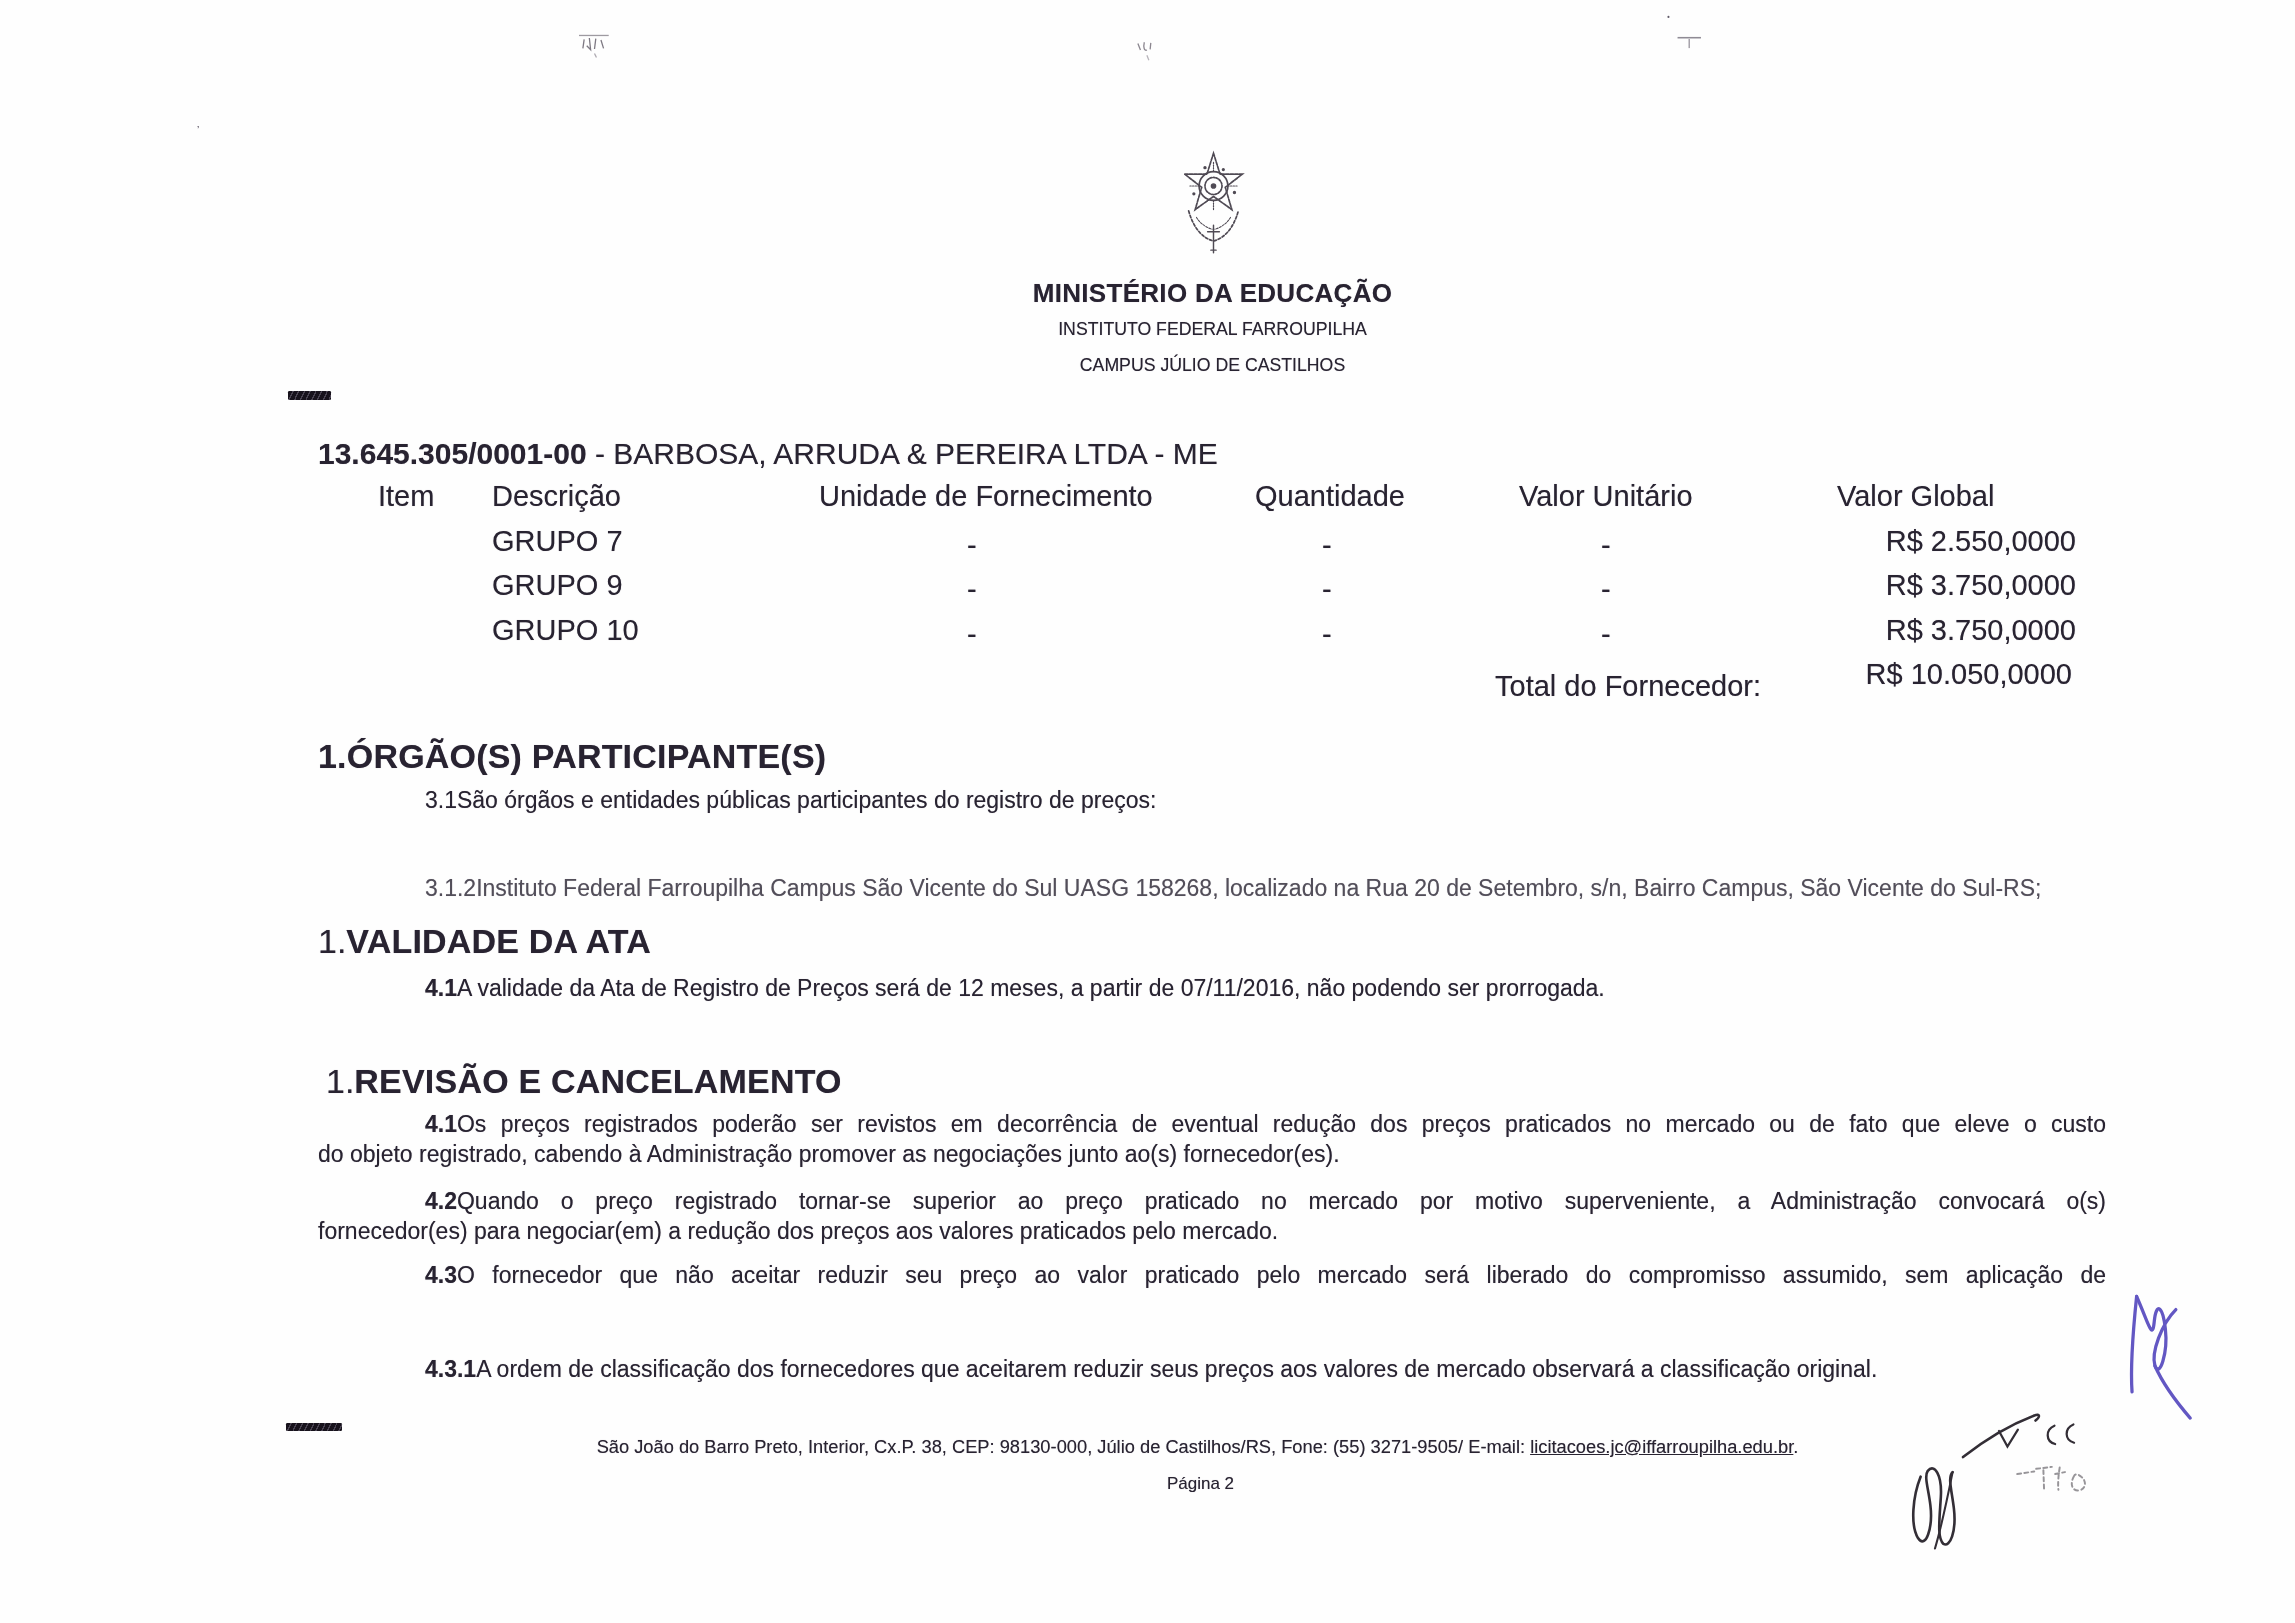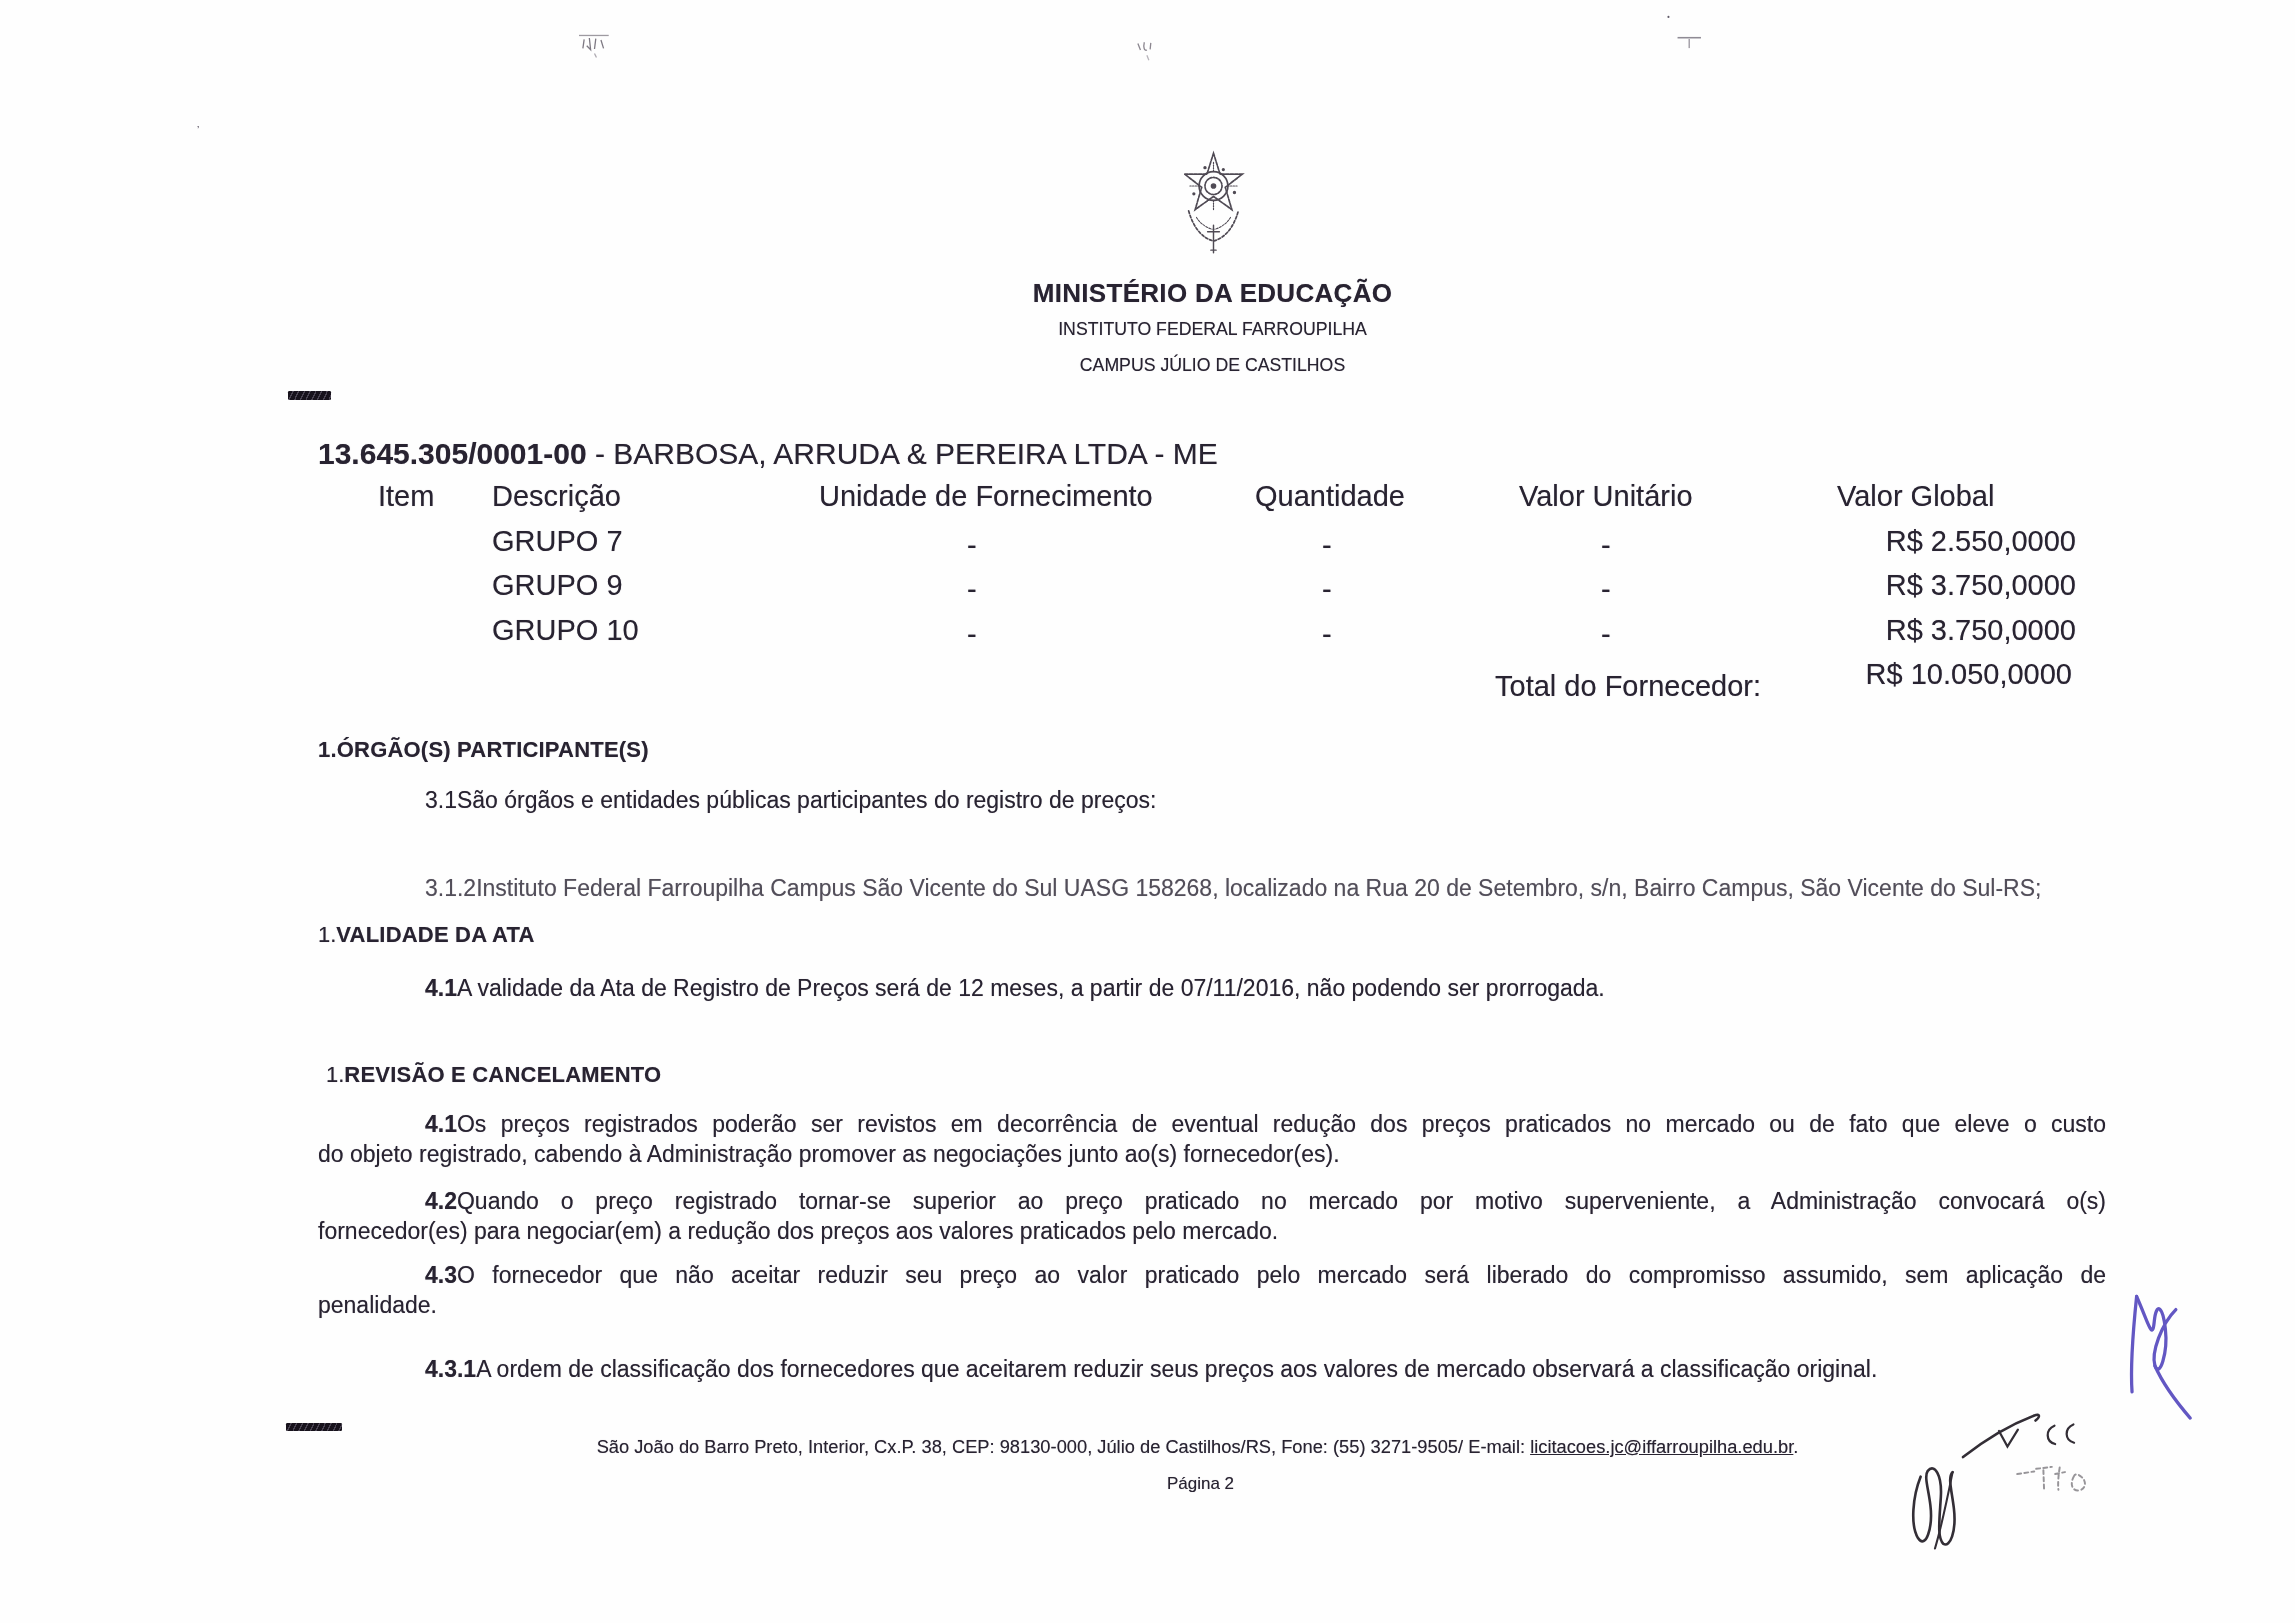--- a/index.html
+++ b/index.html
@@ -13,21 +13,21 @@
   
   .ministry{left:676px;top:278px;width:1073px;font-size:26px;font-weight:bold;letter-spacing:0.3px;}
   .institute{left:676px;top:319px;width:1073px;font-size:17.7px;}
   .campus{left:676px;top:355px;width:1073px;font-size:17.7px;}
   
   .company{left:318px;top:437px;font-size:30px;white-space:nowrap;}
   .th{top:480px;font-size:29px;white-space:nowrap;}
   .td{font-size:29px;white-space:nowrap;}
   .num-right{text-align:right;width:311px;}
   
-  .heading{font-size:22px;white-space:nowrap;}
+  .heading{font-size:34px;white-space:nowrap;}
   .heading .t{font-weight:bold;letter-spacing:0.2px;}
   .item{font-size:23px;line-height:30px;white-space:nowrap;}
   .para{left:318px;width:1788px;font-size:23px;line-height:29.5px;}
   .para .l1{text-align:justify;text-align-last:justify;padding-left:107px;}
   .para .l2{text-align:left;}
   .faded{opacity:.8;filter:blur(0.3px);}
   
   .footer{left:100px;top:1436px;width:2195px;font-size:18.3px;text-align:center;}
   .page-num{left:100px;top:1474px;width:2201px;font-size:17px;text-align:center;}
   .email{text-decoration:underline;}
@@ -153,21 +153,20 @@
     <div class="l2">do objeto registrado, cabendo à Administração promover as negociações junto ao(s) fornecedor(es).</div>
   </div>
 
   <div class="abs ink para" style="top:1187px;">
     <div class="l1"><span class="b">4.2</span><span>Quando o preço registrado tornar-se superior ao preço praticado no mercado por motivo superveniente, a Administração convocará o(s)</span></div>
     <div class="l2">fornecedor(es) para negociar(em) a redução dos preços aos valores praticados pelo mercado.</div>
   </div>
 
   <div class="abs ink para" style="top:1261px;">
     <div class="l1"><span class="b">4.3</span><span>O fornecedor que não aceitar reduzir seu preço ao valor praticado pelo mercado será liberado do compromisso assumido, sem aplicação de</span></div>
-    <div class="l2">penalidade.</div>
   </div>
 
   <div class="abs ink item" style="left:425px;top:1335px;margin-top:19px;">
     <span class="b">4.3.1</span><span>A ordem de classificação dos fornecedores que aceitarem reduzir seus preços aos valores de mercado observará a classificação original.</span>
   </div>
 
   <div class="abs noselect" style="left:2117px;top:1282px;">
     <svg width="85" height="144" viewBox="0 0 130 220" fill="none" stroke="#5b4fc0" stroke-width="5" stroke-linecap="round" opacity=".95">
       <path d="M30 22 C25 70 20 125 23 168"></path>
       <path d="M30 22 C48 62 54 92 57 60 C60 30 70 36 74 72 C78 108 65 148 58 128 C52 108 68 64 90 42"></path>

